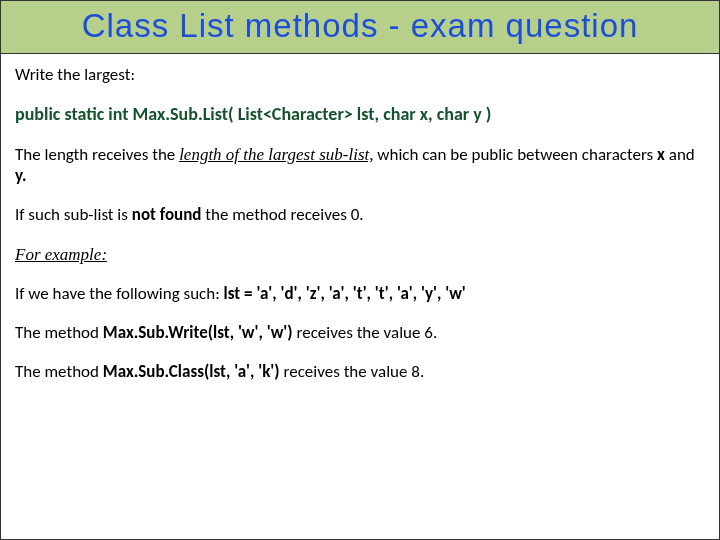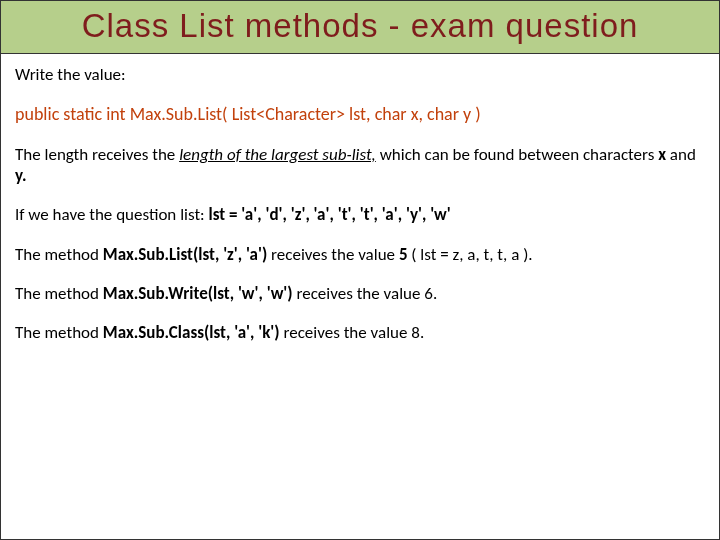--- a/index.html
+++ b/index.html
@@ -19,66 +19,67 @@
     background: #b6cf8b;
     border-bottom: 1.5px solid #333;
     padding: 6px 10px 8px 10px;
     text-align: center;
   }
   .title-band h1 {
     margin: 0;
     font-family: "Comic Sans MS", cursive, sans-serif;
     font-size: 33px;
     font-weight: normal;
-    color: #7f1d1d;
+    color: #1d4ed8;
     letter-spacing: 1px;
   }
   .content {
     padding: 10px 14px 0 14px;
     font-size: 17px;
     color: #000;
     line-height: 1.25;
   }
   .content p {
     margin: 0 0 18px 0;
   }
   .sig {
-    color: #c2410c;
-    font-weight: normal;
+    color: #14532d;
+    font-weight: bold;
     font-size: 18px;
   }
   .ital { font-style: italic; }
-  .under { text-decoration: underline; }
+  .under { text-decoration: underline; font-family: Liberation Serif, serif; }
   .bold { font-weight: bold; }
 </style>
 </head>
 <body>
 
 <div class="slide">
   <div class="title-band">
     <h1>Class  List  methods -  exam  question</h1>
   </div>
   <div class="content">
-    <p>Write the value:</p>
+    <p>Write the largest:</p>
 
     <p class="sig">public  static  int  Max.Sub.List( List&lt;Character&gt;  lst,  char  x, char  y )</p>
 
     <p>
-      <span>The length receives the </span><span class="ital under">length of the largest  sub-list,</span><span> which can be found between characters </span><span class="bold">x</span><span> and </span><span class="bold">y.</span>
-    </p>
-
-
-
-    <p>
-      <span>If  we  have  the  question  list:   </span><span class="bold">lst = 'a', 'd', 'z', 'a', 't', 't', 'a', 'y', 'w'</span>
+      <span>The length receives the </span><span class="ital under">length of the largest  sub-list,</span><span> which can be public between characters </span><span class="bold">x</span><span> and </span><span class="bold">y.</span>
     </p>
 
     <p>
-      <span>The method  </span><span class="bold">Max.Sub.List(lst, 'z', 'a')</span><span>  receives  the  value  </span><span class="bold">5</span><span> ( lst  =  z, a, t, t, a ).</span>
+      <span> If such sub-list is </span><span class="bold">not found</span><span> the method receives  0.</span>
     </p>
+
+    <p class="ital under">For example:</p>
+
+    <p>
+      <span>If  we  have  the  following  such:   </span><span class="bold">lst = 'a', 'd', 'z', 'a', 't', 't', 'a', 'y', 'w'</span>
+    </p>
+
 
     <p>
       <span>The method  </span><span class="bold">Max.Sub.Write(lst, 'w', 'w')</span><span>  receives  the  value  6.</span>
     </p>
 
     <p>
       <span>The method  </span><span class="bold">Max.Sub.Class(lst, 'a', 'k')</span><span>  receives the  value  8.</span>
     </p>
   </div>
 </div>

